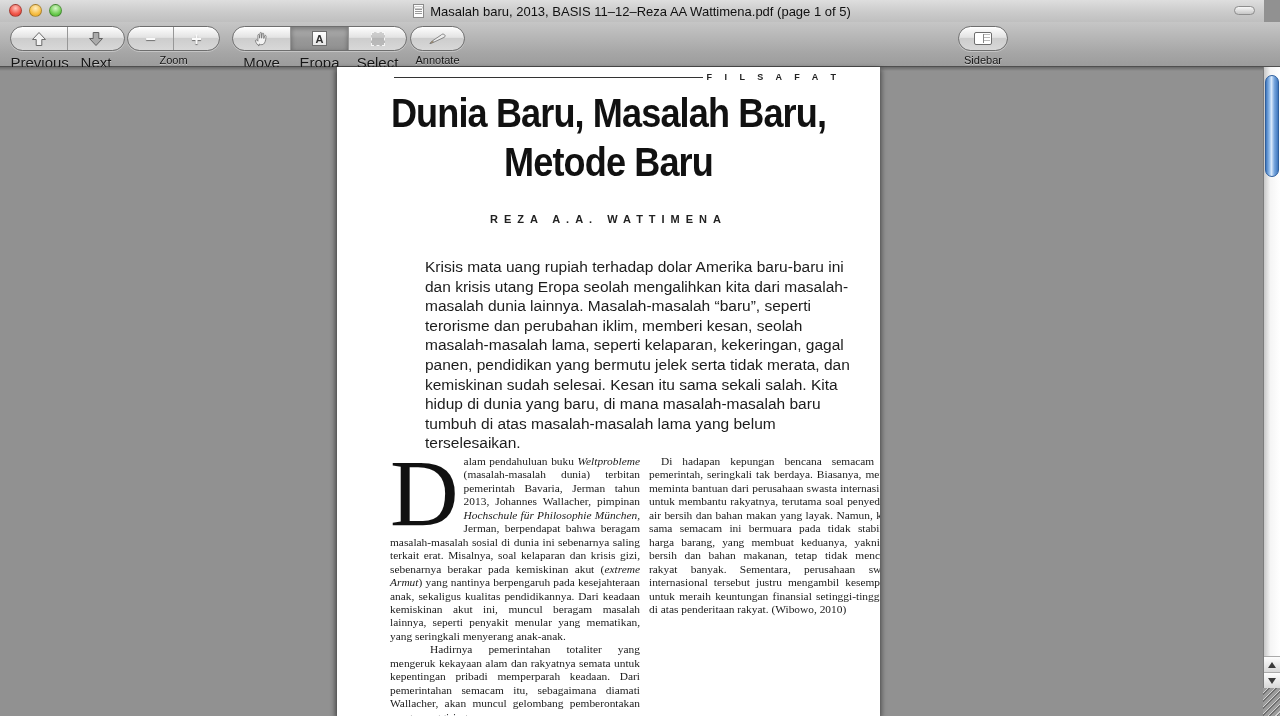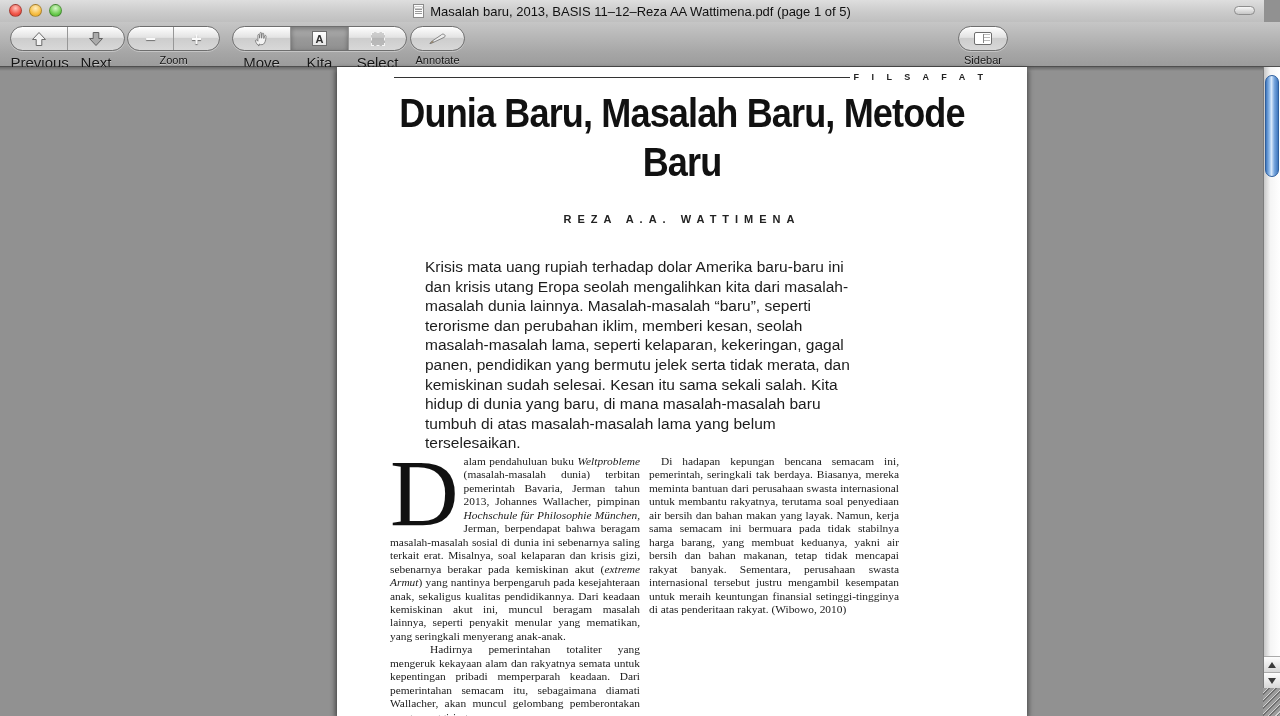--- a/index.html
+++ b/index.html
@@ -58,21 +58,21 @@
     padding:0 22px 0 24px;font-size:13px;font-family:"Liberation Sans",sans-serif;color:#000;
     background:#fff;box-shadow:inset 0 2px 3px rgba(0,0,0,.22);outline:none;
   }
   .mag{position:absolute;left:7px;top:4px;}
   .clear-btn{position:absolute;right:5px;top:4px;width:14px;height:14px;border-radius:50%;background:#b6b6b6;
     color:#fff;font-size:10px;font-weight:bold;display:flex;align-items:center;justify-content:center;line-height:1;}
   
   .content{position:absolute;top:67px;left:0;right:0;bottom:0;background:#919191;}
   .content::before{content:"";position:absolute;top:0;left:0;right:0;height:4px;background:linear-gradient(rgba(0,0,0,.28),transparent);}
   .page{
-    position:absolute;left:337px;top:0;width:690px;height:649px;background:#fff;
+    position:absolute;left:337px;top:0;width:543px;height:649px;background:#fff;
     box-shadow:-2px 2px 5px rgba(0,0,0,.45), 2px 2px 5px rgba(0,0,0,.35);overflow:hidden;color:#1a1a1a;
   }
   .doc-header{position:absolute;top:5px;left:57px;right:39px;display:flex;align-items:center;gap:4px;}
   .doc-header .rule{flex:1;border-top:1.5px solid #333;}
   .doc-header .section{font-size:9px;font-weight:bold;letter-spacing:5px;color:#222;white-space:nowrap;}
   .doc-title{position:absolute;top:22px;left:0;right:0;text-align:center;
     font-weight:bold;font-size:41px;line-height:49px;letter-spacing:-1px;color:#111;
     transform:scaleX(.88);}
   .doc-author{position:absolute;top:146px;left:0;right:0;text-align:center;
     font-size:11px;font-weight:bold;letter-spacing:6px;color:#222;}
@@ -159,21 +159,21 @@
       </div>
       <div class="seg active" style="width:57px">
         <span class="a-box">A</span>
       </div>
       <div class="seg" style="width:57px">
         <span class="sel-box"></span>
       </div>
     </div>
     <div class="labelrow">
       <span style="width:58px">Move</span>
-      <span style="width:58px">Kita</span>
+      <span style="width:58px">Eropa</span>
       <span style="width:58px">Select</span>
     </div>
   </div>
 
   <div class="titem" style="left:410px">
     <div class="capsule">
       <div class="seg" style="width:53px">
         <svg width="20" height="12" viewBox="0 0 20 12">
           <path d="M2 10.5 L5.5 9.3 L16.2 4.3 C17.4 3.7 17.4 2.2 16.4 1.6 L15.8 1.3 C14.9.9 13.8 1.1 13.3 1.9 L4.5 7.8 Z" fill="#ececec" stroke="#6e6e6e" stroke-width=".8"></path>
           <path d="M2 10.5 L5.5 9.3 L4.5 7.8 Z" fill="#c9a168" stroke="#6e6e6e" stroke-width=".6"></path>

